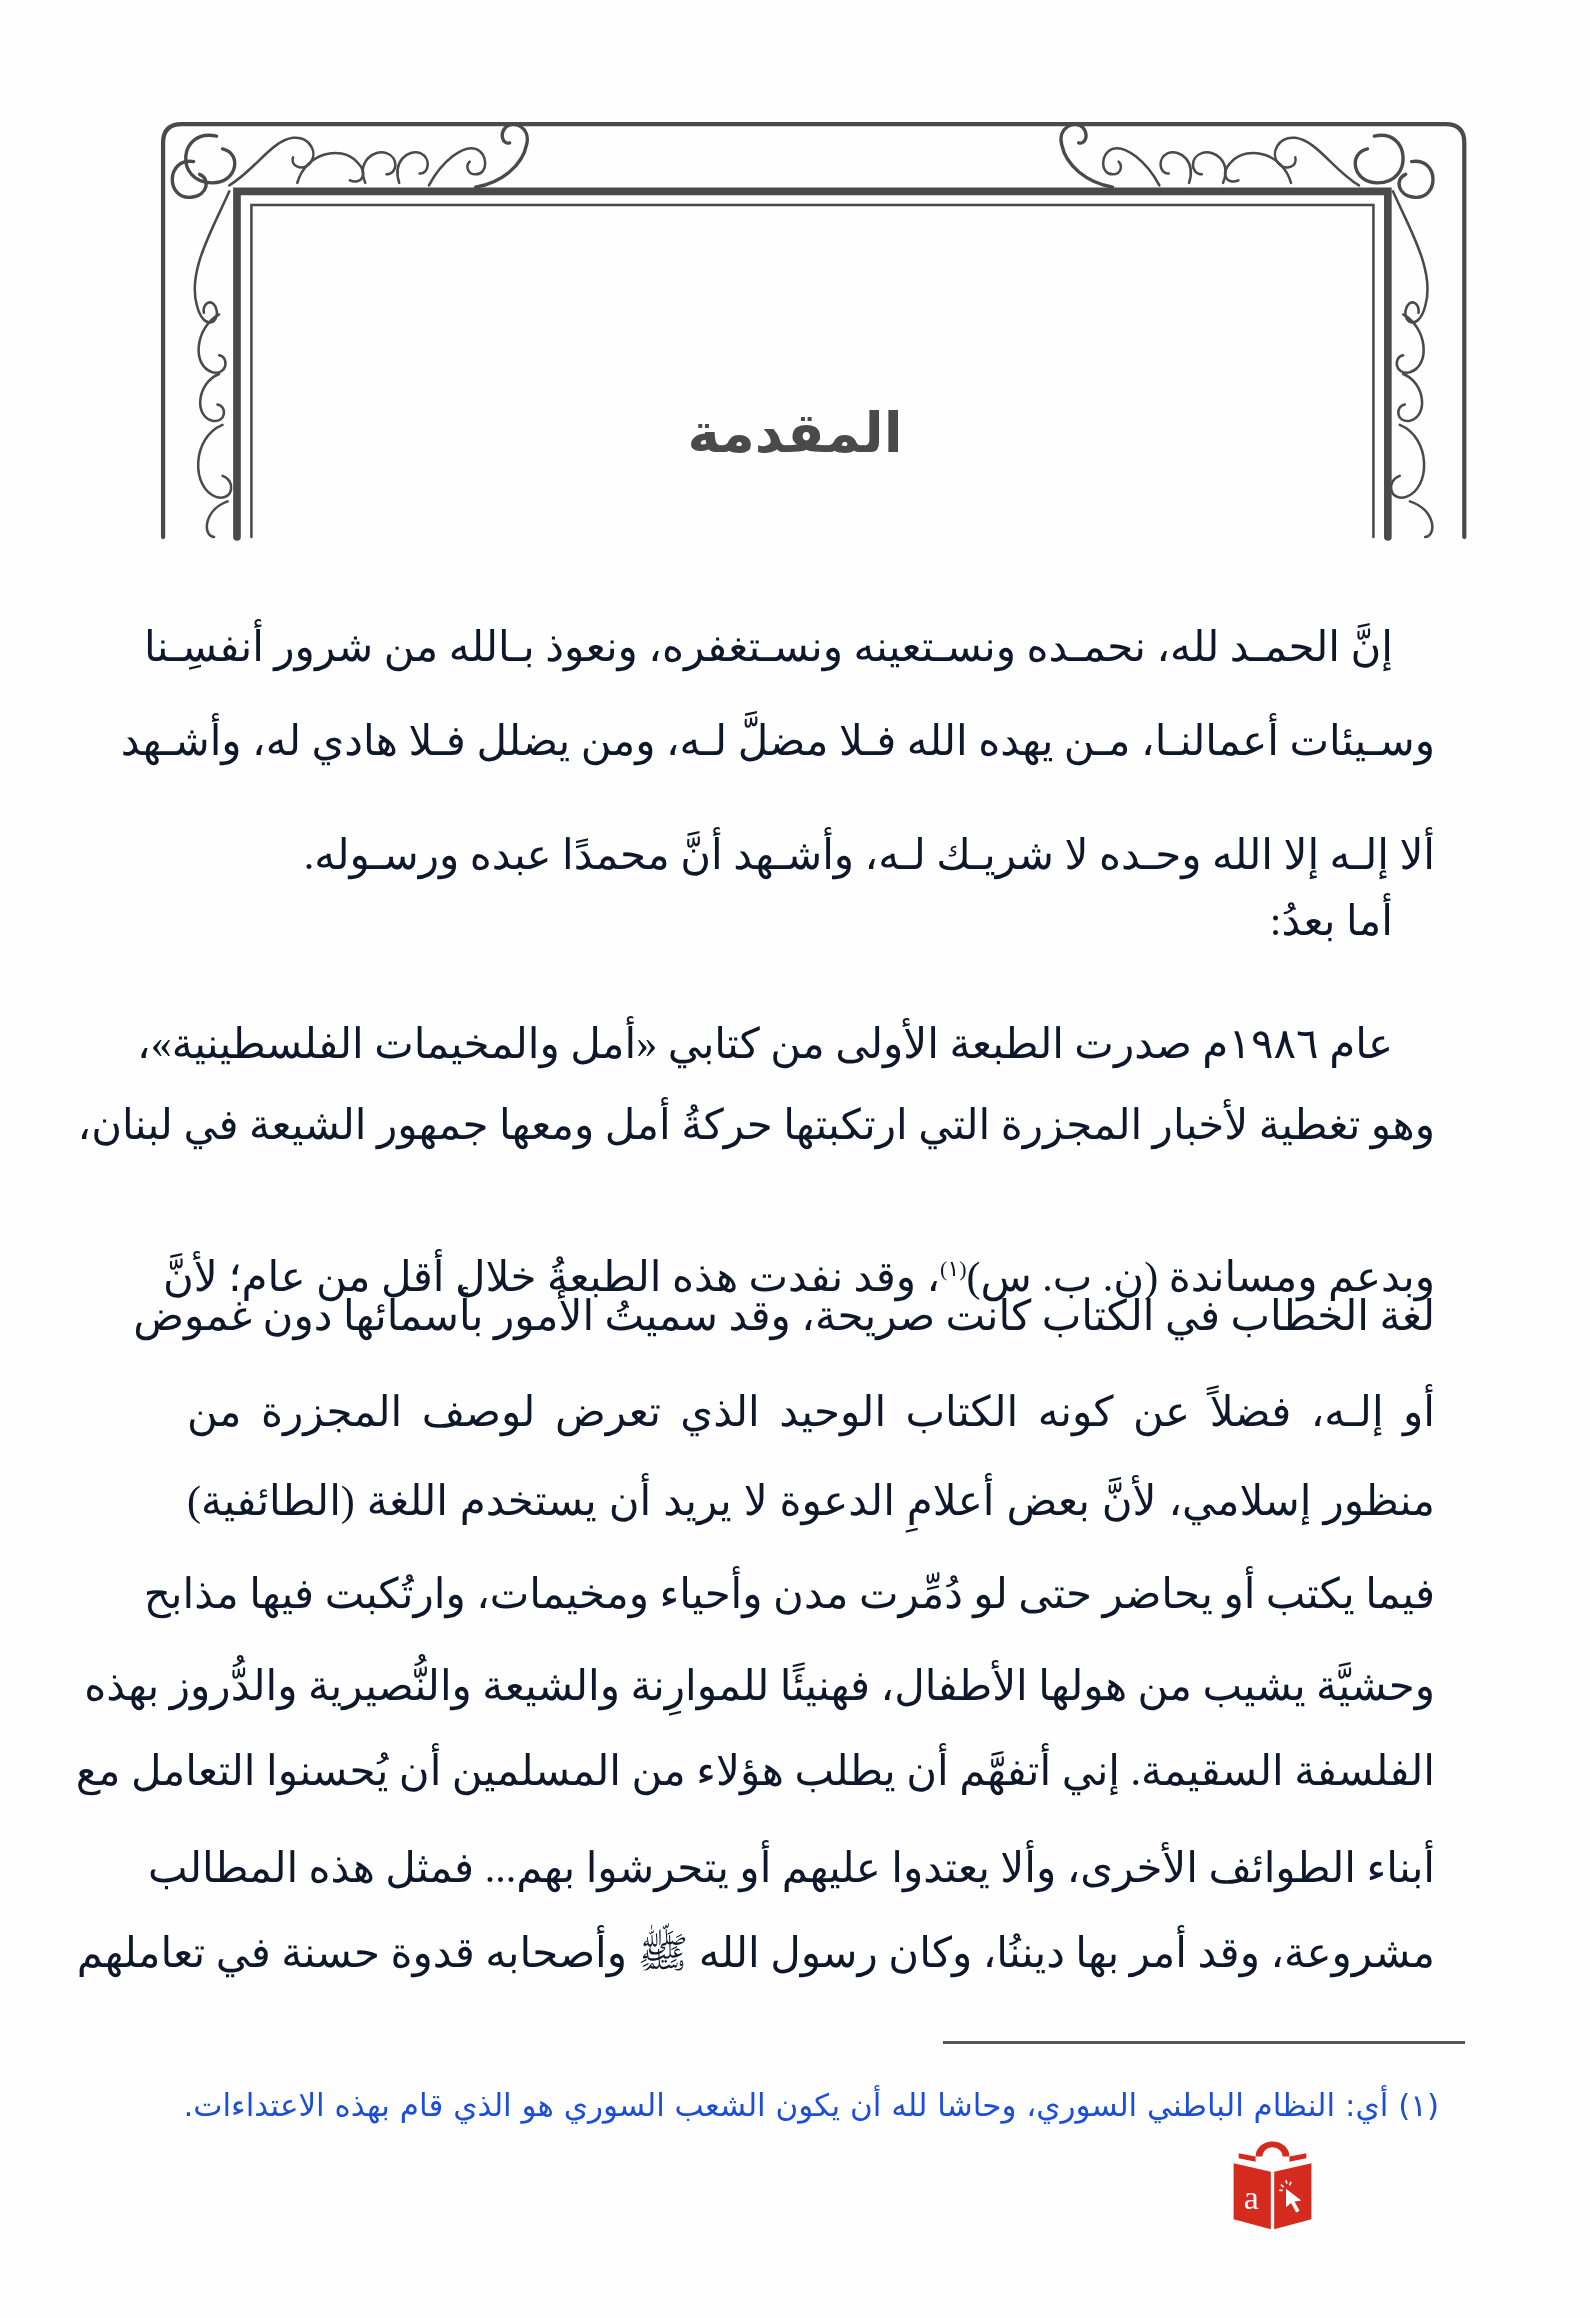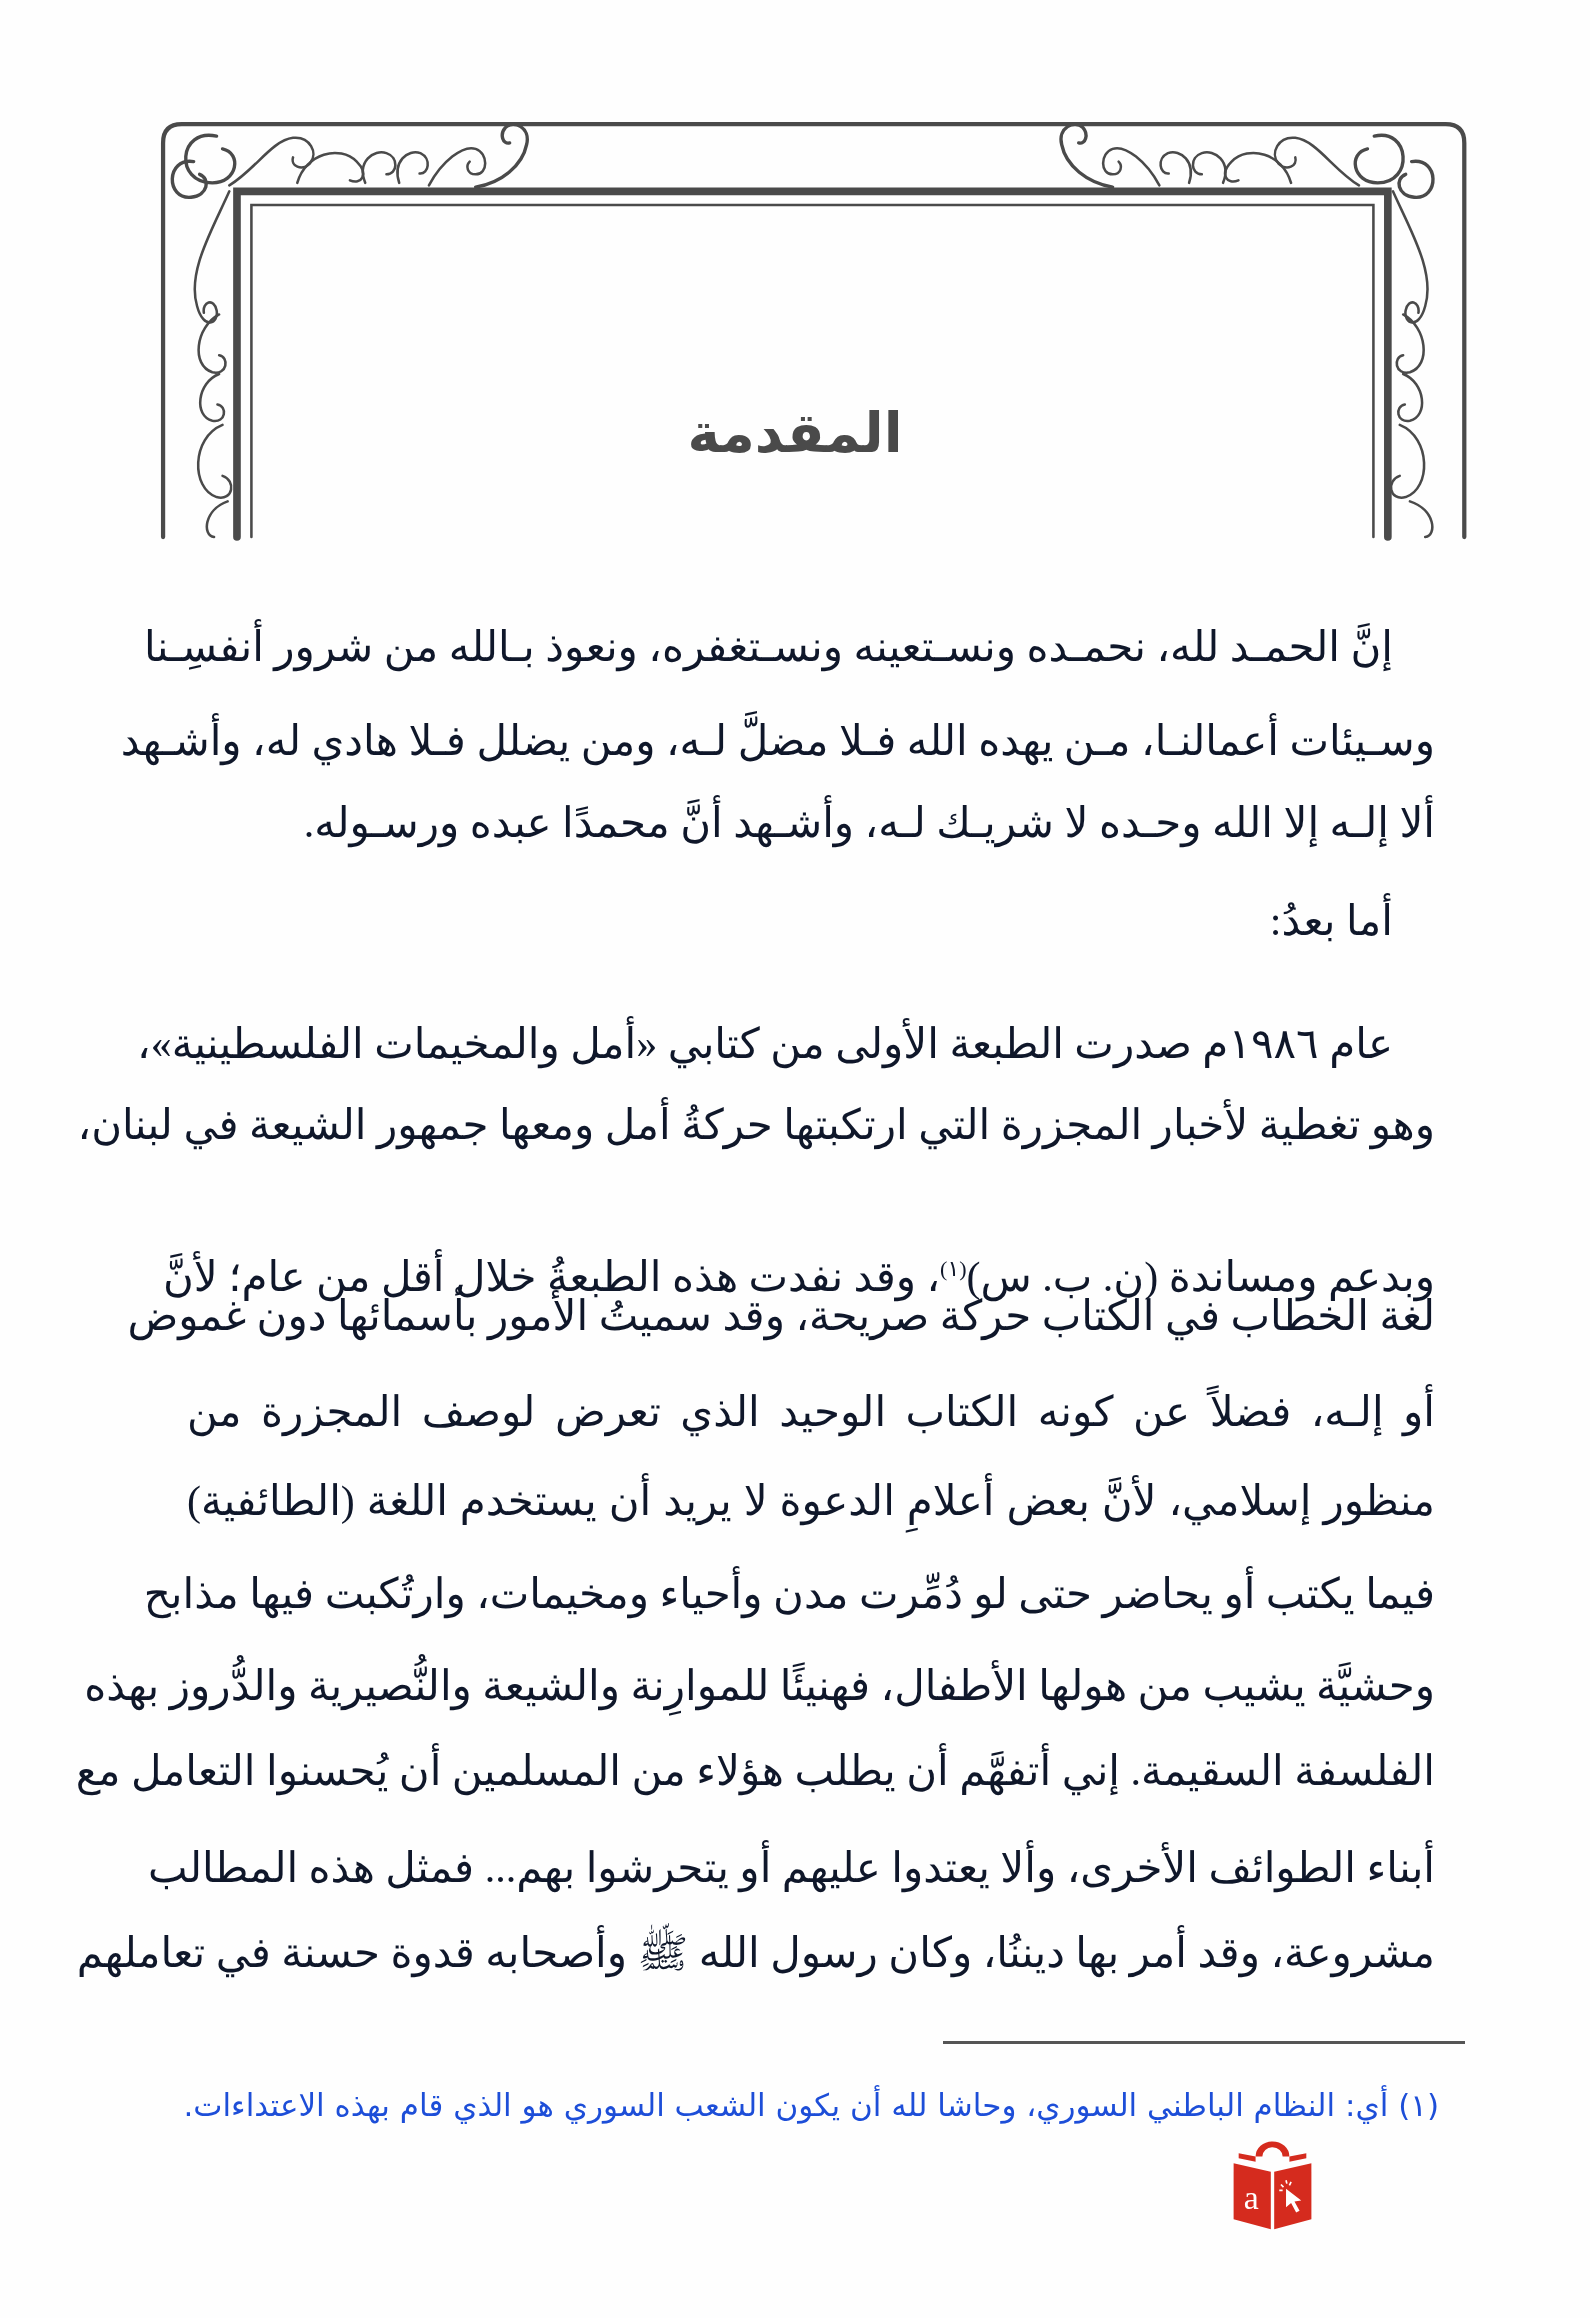--- a/index.html
+++ b/index.html
@@ -7,21 +7,21 @@
            font-family: "DejaVu Sans", sans-serif; color: #3a3a3a; }
     .frame { position: absolute; left: 0; top: 0; width: 1590px; height: 595px; }
     .frame svg { position: absolute; left: 0; top: 0; }
     .title { position: absolute; left: 0; width: 1590px; top: 399px; text-align: center;
              font-family: "DejaVu Sans", sans-serif; font-weight: bold; font-size: 55px;
              color: #4a4a4a; direction: rtl; line-height: 68px; }
     .line { position: absolute; right: 155px; left: 187px; direction: rtl;
             font-family: Liberation Serif, serif; font-size: 42px; color: #0f172a;
             white-space: nowrap; line-height: 59px; text-align: justify; text-align-last: justify; }
     .line.indent { right: 197px; text-align: right; text-align-last: right; }
-    .line.last { text-align: center; text-align-last: right; }
+    .line.last { text-align: center; text-align-last: right; margin-top: 32px; }
     .line.nojust { text-align: right; text-align-last: right; }
     sup.fn { font-size: 22px; vertical-align: super; line-height: 0; }
     .rule { position: absolute; left: 943px; width: 522px; top: 2041px; height: 2.5px; background: #555; }
     .footnote { position: absolute; right: 151px; left: 204px; top: 2080px; direction: rtl;
                 font-family: "DejaVu Sans", sans-serif; font-size: 31px; color: #1d4ed8;
                 white-space: nowrap; line-height: 51px; text-align: right; }
     .logo { position: absolute; left: 1079px; top: 2133px; width: 391px; height: 178px; }
     .logo-icon { position: absolute; left: 151px; top: 5.1px; }
     .logo-text { position: absolute; left: 5.1px; top: 78px; font-family: "Liberation Serif", serif;
                  font-size: 82px; letter-spacing: -1.7px; color: #1a1a1a; line-height: 93px; white-space: nowrap; }
@@ -80,21 +80,21 @@
 <div>
   <div class="line indent" style="top:618px">إنَّ الحمـد لله، نحمـده ونسـتعينه ونسـتغفره، ونعوذ بـالله من شرور أنفسِـنا</div>
   <div class="line" style="top:712px">وسـيئات أعمالنـا، مـن يهده الله فـلا مضلَّ لـه، ومن يضلل فـلا هادي له، وأشـهد</div>
   <div class="line last" style="top:794px">ألا إلـه إلا الله وحـده لا شريـك لـه، وأشـهد أنَّ محمدًا عبده ورسـوله.</div>
   <div class="line indent" style="top:892px">أما بعدُ:</div>
   <div class="line indent" style="top:1015px">عام ١٩٨٦م صدرت الطبعة الأولى من كتابي «أمل والمخيمات الفلسطينية»،</div>
   <div class="line" style="top:1096px">وهو تغطية لأخبار المجزرة التي ارتكبتها حركةُ أمل ومعها جمهور الشيعة في لبنان،</div>
   <div class="line nojust" style="top:1248px">
     <span>وبدعم ومساندة (ن. ب. س)</span><sup class="fn">(١)</sup><span>، وقد نفدت هذه الطبعةُ خلال أقل من عام؛ لأنَّ</span>
   </div>
-  <div class="line" style="top:1287px">لغة الخطاب في الكتاب حركة صريحة، وقد سميتُ الأمور بأسمائها دون غموض</div>
+  <div class="line" style="top:1287px">لغة الخطاب في الكتاب كانت صريحة، وقد سميتُ الأمور بأسمائها دون غموض</div>
   <div class="line" style="top:1383px">أو إلـه، فضلاً عن كونه الكتاب الوحيد الذي تعرض لوصف المجزرة من</div>
   <div class="line" style="top:1472px">منظور إسلامي، لأنَّ بعض أعلامِ الدعوة لا يريد أن يستخدم اللغة (الطائفية)</div>
   <div class="line" style="top:1565px">فيما يكتب أو يحاضر حتى لو دُمِّرت مدن وأحياء ومخيمات، وارتُكبت فيها مذابح</div>
   <div class="line" style="top:1657px">وحشيَّة يشيب من هولها الأطفال، فهنيئًا للموارِنة والشيعة والنُّصيرية والدُّروز بهذه</div>
   <div class="line" style="top:1742px">الفلسفة السقيمة. إني أتفهَّم أن يطلب هؤلاء من المسلمين أن يُحسنوا التعامل مع</div>
   <div class="line" style="top:1839px">أبناء الطوائف الأخرى، وألا يعتدوا عليهم أو يتحرشوا بهم... فمثل هذه المطالب</div>
   <div class="line" style="top:1924px">مشروعة، وقد أمر بها ديننُا، وكان رسول الله ﷺ وأصحابه قدوة حسنة في تعاملهم</div>
 </div>
 
 <div class="rule"></div>

